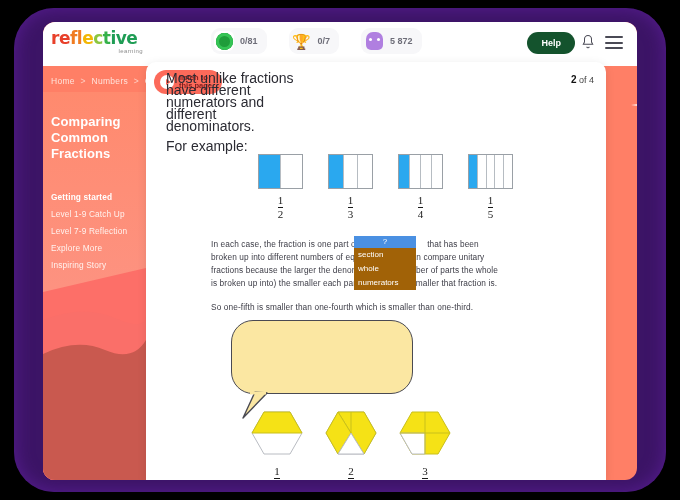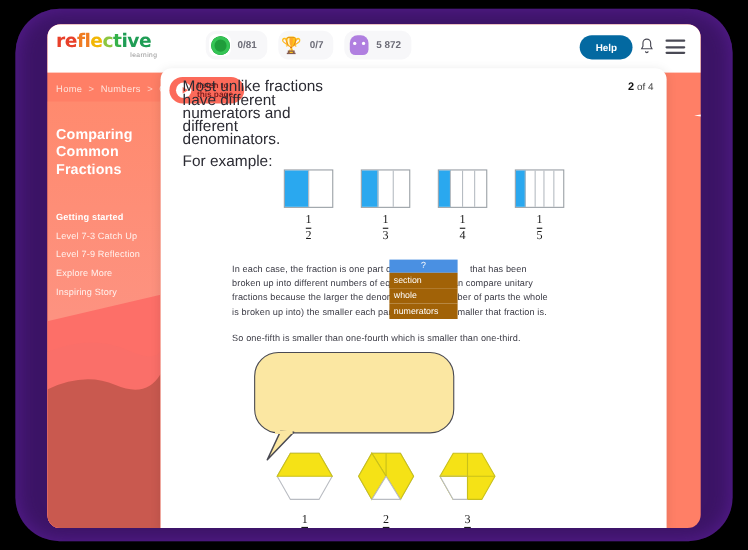--- a/index.html
+++ b/index.html
@@ -20,36 +20,36 @@
   
   .header{position:absolute;left:0;top:0;width:594px;height:44px;background:#fff;}
   .logo{position:absolute;left:8px;top:8px;width:120px;height:30px;}
   .logo .word{font-size:17px;font-weight:700;letter-spacing:-.5px;line-height:17px;
               font-family:"DejaVu Sans",sans-serif;}
   .logo .sub{font-size:6px;color:#8d8d8d;text-align:right;width:92px;margin-top:1px;
              letter-spacing:.4px;}
   .l1{color:#e8402a}.l2{color:#f07c22}.l3{color:#f2b705}.l4{color:#8cc63f}
   .l5{color:#35b14a}.l6{color:#1f9d55}
 
-  .stats{position:absolute;left:144px;top:6px;display:flex;gap:10px;align-items:center;}
+  .stats{position:absolute;left:168px;top:6px;display:flex;gap:22px;align-items:center;}
   .stat{display:flex;align-items:center;gap:6px;background:#f7f7f9;border-radius:9px;
         padding:3px 9px 3px 3px;height:26px;box-sizing:border-box;}
   .stat .ico{width:20px;height:20px;border-radius:6px;display:flex;align-items:center;
              justify-content:center;font-size:12px;}
   .stat .val{font-size:9px;color:#6d6d78;font-weight:600;}
   .ico-green{background:#fff;}
   .ring{width:17px;height:17px;border-radius:50%;background:#1f9d3b;
         box-shadow:inset 0 0 0 3px #35c455, inset 0 0 0 6px #1f9d3b;}
   .trophy{font-size:15px;color:#e8b10c;line-height:1;}
   .monster{width:17px;height:18px;background:#b07fe0;border-radius:7px 7px 5px 5px;
            position:relative;}
   .monster:before{content:"";position:absolute;left:3px;top:6px;width:3px;height:3px;
                   border-radius:50%;background:#fff;box-shadow:8px 0 0 #fff;}
 
-  .help-btn{position:absolute;right:62px;top:10px;background:#0369a1;color:#fff;
+  .help-btn{position:absolute;right:62px;top:10px;background:#14532d;color:#fff;
             border:none;border-radius:12px;padding:0 14px;height:22px;font-size:9px;
             font-weight:700;cursor:pointer;font-family:"Liberation Sans",sans-serif;}
   .bell{position:absolute;right:42px;top:12px;width:14px;height:16px;cursor:pointer;}
   .burger{position:absolute;right:14px;top:14px;width:18px;height:13px;cursor:pointer;
           display:flex;flex-direction:column;justify-content:space-between;}
   .burger span{display:block;height:2px;background:#4a4a55;border-radius:1px;}
 
   
   .crumb{position:absolute;left:8px;top:54px;font-size:8.5px;color:#ffe3db;letter-spacing:.3px;}
   .crumb .sep{opacity:.8;margin:0 3px;}
@@ -178,21 +178,21 @@
           </linearGradient>
         </defs>
         <rect x="0" y="0" width="103" height="388" fill="url(#g1)"></rect>
         <path d="M0 200 L103 176 L103 388 L0 388 Z" fill="#fd6f68"></path>
         <path d="M0 228 Q40 212 72 226 T103 222 L103 388 L0 388 Z" fill="#fa6f69"></path>
         <path d="M0 262 Q34 246 62 258 T103 248 L103 388 L0 388 Z" fill="#c9594f"></path>
       </svg>
       <div class="side-title">Comparing Common Fractions</div>
       <div class="side-nav">
         <div class="cur">Getting started</div>
-        <div>Level 7-3 Catch Up</div>
+        <div>Level 1-9 Catch Up</div>
         <div>Level 7-9 Reflection</div>
         <div>Explore More</div>
         <div>Inspiring Story</div>
       </div>
     </div>
 
     <svg class="sparkle" viewBox="0 0 24 24">
       <path d="M12 0 L13.4 10.6 L24 12 L13.4 13.4 L12 24 L10.6 13.4 L0 12 L10.6 10.6 Z" fill="#ffffff"></path>
       <path d="M20 17 L20.6 19.4 L23 20 L20.6 20.6 L20 23 L19.4 20.6 L17 20 L19.4 19.4 Z" fill="#ffffff" opacity=".85"></path>
     </svg>

